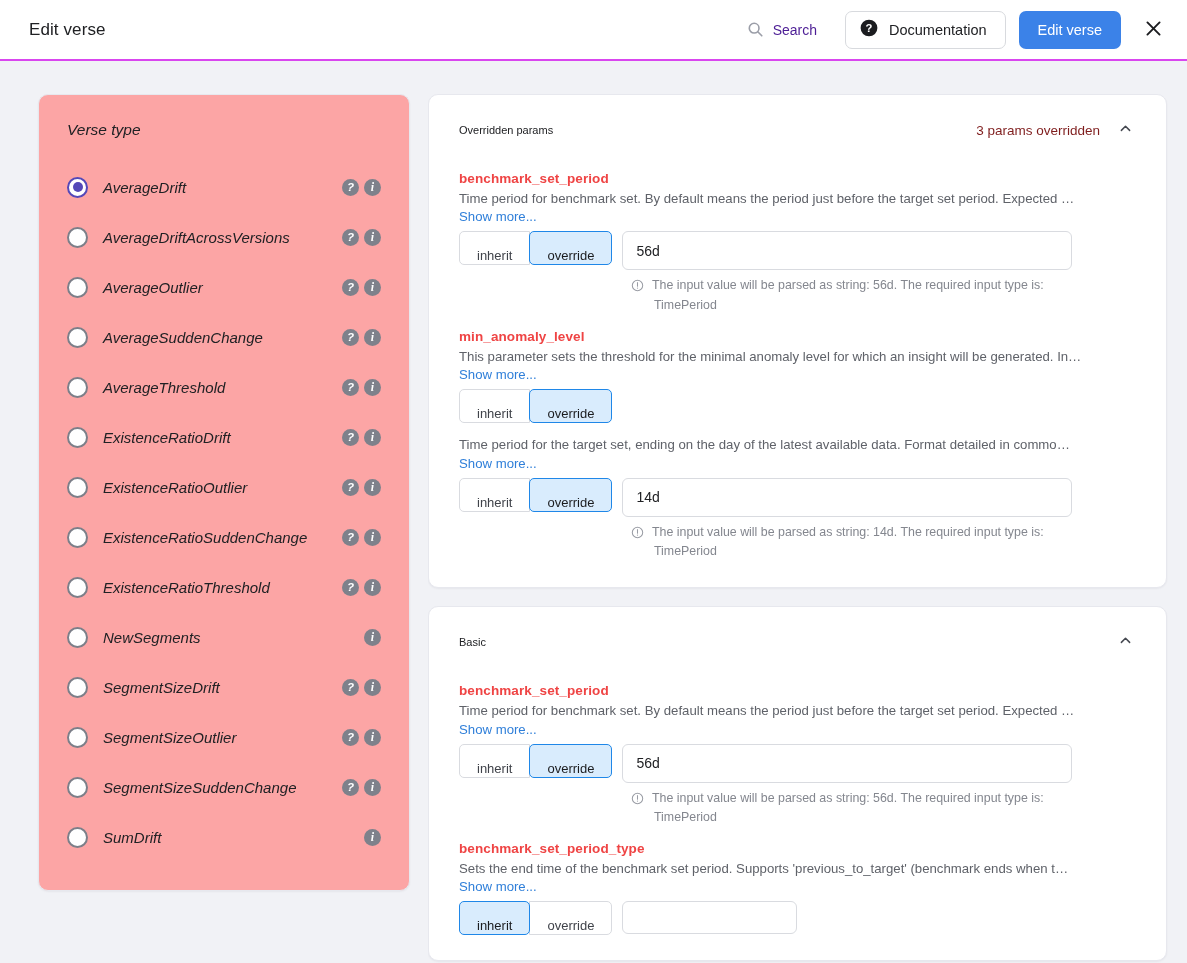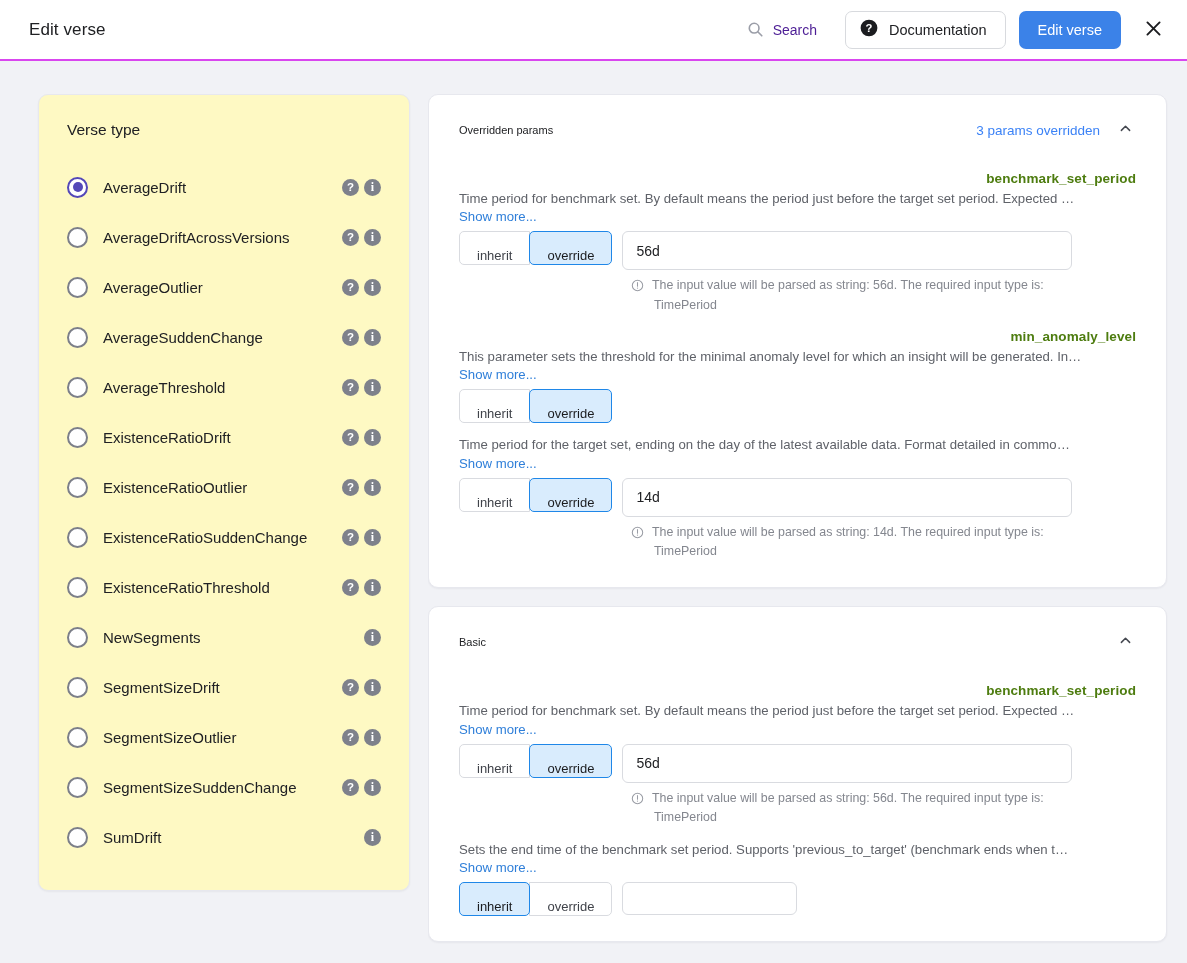--- a/index.html
+++ b/index.html
@@ -88,25 +88,26 @@
     padding: 33px 17px 0 38px;
     height: calc(963px - 61px);
     overflow: hidden;
     align-items: flex-start;
   }
 
   
   .left-card {
     width: 372px;
     flex: 0 0 372px;
-    background: #fef9c3;
+    background: #fca5a5;
     border: 1px solid #e7e8ee;
     border-radius: 10px;
     padding: 26px 28px 28px 28px;
     box-shadow: 0 1px 2px rgba(20,25,40,.05);
+    font-style: italic;
   }
   .left-title {
     font-size: 15.5px;
     color: #202124;
     margin-bottom: 23px;
   }
   .verse-item {
     display: flex;
     align-items: center;
     height: 50px;
@@ -181,40 +182,39 @@
     align-items: center;
     margin-bottom: 30px;
   }
   .panel-title {
     font-size: 11px;
     color: #202124;
     flex: 1 1 auto;
   }
   .panel-meta {
     font-size: 13.5px;
-    color: #3b82f6;
+    color: #7f1d1d;
     margin-right: 14px;
   }
   .chev {
     width: 22px; height: 22px;
     display: flex; align-items: center; justify-content: center;
     cursor: pointer;
     color: #44474f;
   }
 
   
   .param { margin-bottom: 14px; }
   .param:last-child { margin-bottom: 0; }
   .param-name {
     font-size: 13.5px;
     font-weight: bold;
-    color: #4d7c0f;
+    color: #ef4444;
     margin-bottom: 4px;
     letter-spacing: .1px;
-    text-align: right;
   }
   .param-desc {
     font-size: 13.2px;
     color: #5f6269;
     line-height: 1.32;
     white-space: nowrap;
     overflow: hidden;
     text-overflow: ellipsis;
     max-width: 682px;
   }
@@ -512,21 +512,21 @@
               </div>
               <input class="txt wide" type="text" value="56d" style="">
             </div><div class="hint">
               <span class="hint-ico"><svg width="13" height="13" viewBox="0 0 20 20" fill="none" stroke="#9a9da5" stroke-width="1.6">
                   <circle cx="10" cy="10" r="8"></circle>
                   <line x1="10" y1="5.6" x2="10" y2="11" stroke-linecap="round"></line>
                   <circle cx="10" cy="14" r=".95" fill="#9a9da5" stroke="none"></circle>
                 </svg></span>
               <span class="hint-txt"><span>The input value will be parsed as string: 56d. The required input type is:</span><span class="type">TimePeriod</span></span>
             </div></div>
-          <div class="param"><div class="param-desc">Sets the end time of the benchmark set period. Supports 'previous_to_target' (benchmark ends when t…</div><span class="show-more">Show more...</span><div class="control-row">
+          <div class="param"><div class="param-name">benchmark_set_period_type</div><div class="param-desc">Sets the end time of the benchmark set period. Supports 'previous_to_target' (benchmark ends when t…</div><span class="show-more">Show more...</span><div class="control-row">
               <div class="seg">
                 <button class="on">inherit</button>
                 <button class="">override</button>
               </div>
               <input class="txt narrow" type="text" value="" style="">
             </div></div>
         </div>
       </div>
   </div>
 

